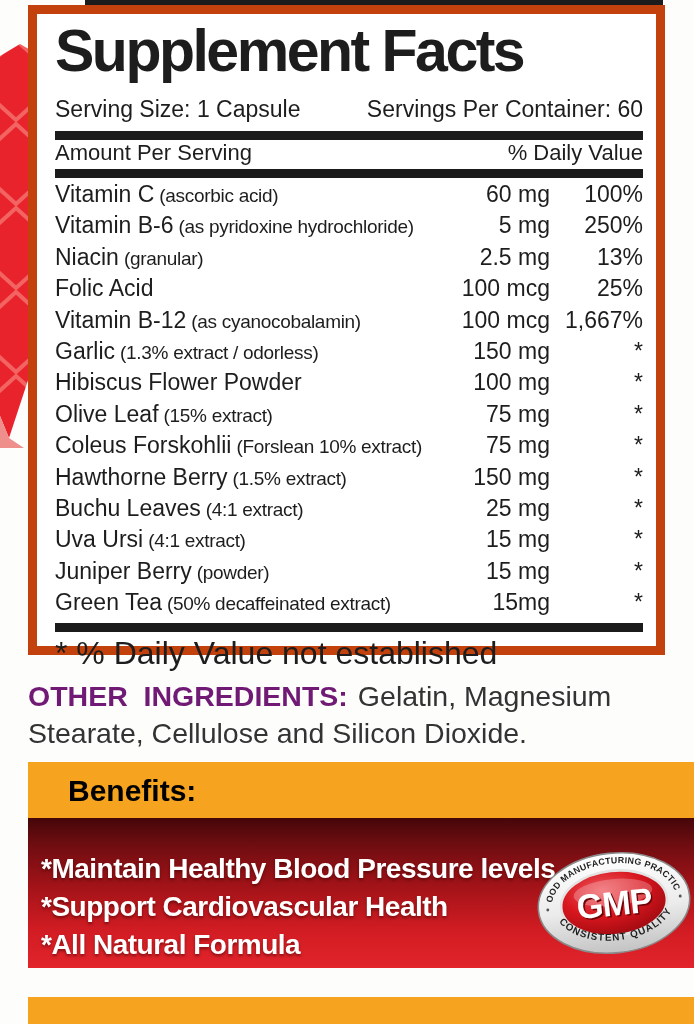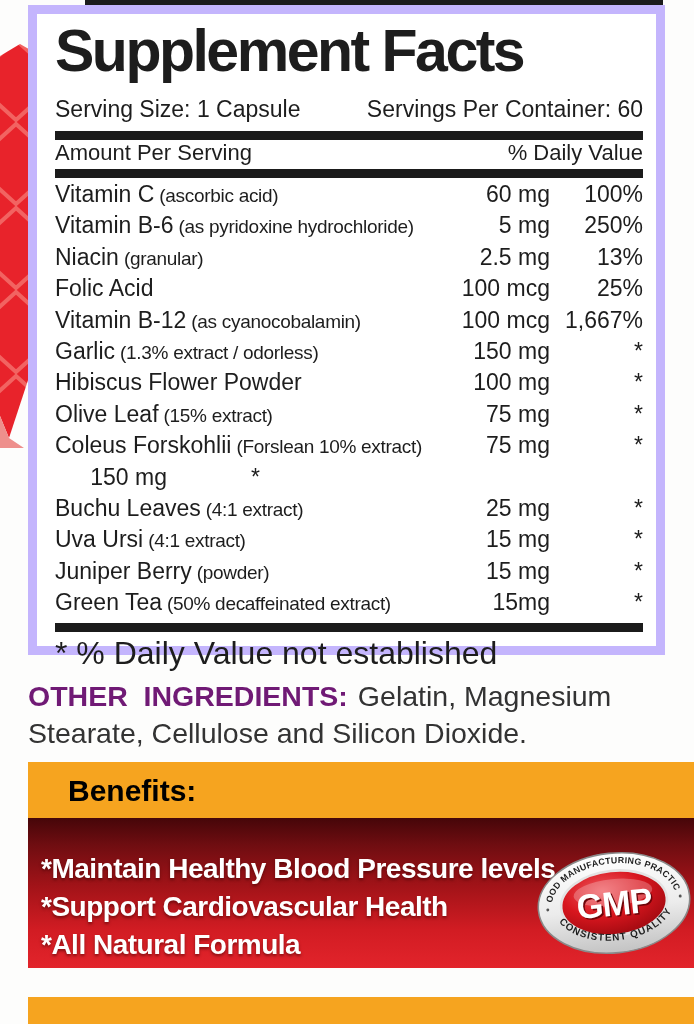--- a/index.html
+++ b/index.html
@@ -8,21 +8,21 @@
   .page { position:relative; width:694px; height:1024px; overflow:hidden; background:#fdfdfc; }
 
   
   .top-strip { position:absolute; left:85px; top:0; width:578px; height:8px; background:#1c1c1c; }
 
   
   .hex-decor { position:absolute; left:0; top:44px; width:34px; height:404px; }
 
   
   .facts-box { position:absolute; left:28px; top:5px; width:637px; height:650px;
-               background:#ffffff; border:9px solid #c4b5fd; padding:4px 13px 16px 18px; }
+               background:#ffffff; border:9px solid #c2410c; padding:4px 13px 16px 18px; }
   .facts-title { font-size:59px; font-weight:bold; color:#1d1d1d; letter-spacing:-2.5px;
                  line-height:66px; white-space:nowrap; }
   .serving-row { display:flex; justify-content:space-between; align-items:baseline;
                  font-size:23px; color:#1d1d1d; margin-top:12px; height:28px; }
   .bar { height:9px; background:#1b1b1b; }
   .bar1 { margin-top:7px; }
   .hdr-row { display:flex; justify-content:space-between; align-items:baseline;
              font-size:22px; color:#1d1d1d; height:26px; }
   .bar2 { margin-top:3px; margin-bottom:3px; }
   .row { display:flex; align-items:flex-start; height:31.4px; color:#1d1d1d; }
@@ -124,20 +124,21 @@
       <span class="nm"><span>Olive Leaf</span><span class="dt">(15% extract)</span></span>
       <span class="amt">75 mg</span>
       <span class="dv">*</span>
     </div>
     <div class="row">
       <span class="nm"><span>Coleus Forskohlii</span><span class="dt">(Forslean 10% extract)</span></span>
       <span class="amt">75 mg</span>
       <span class="dv">*</span>
     </div>
     <div class="row">
+      <span class="nm"><span>Hawthorne Berry</span><span class="dt">(1.5% extract)</span></span>
       <span class="amt">150 mg</span>
       <span class="dv">*</span>
     </div>
     <div class="row">
       <span class="nm"><span>Buchu Leaves</span><span class="dt">(4:1 extract)</span></span>
       <span class="amt">25 mg</span>
       <span class="dv">*</span>
     </div>
     <div class="row">
       <span class="nm"><span>Uva Ursi</span><span class="dt">(4:1 extract)</span></span>

